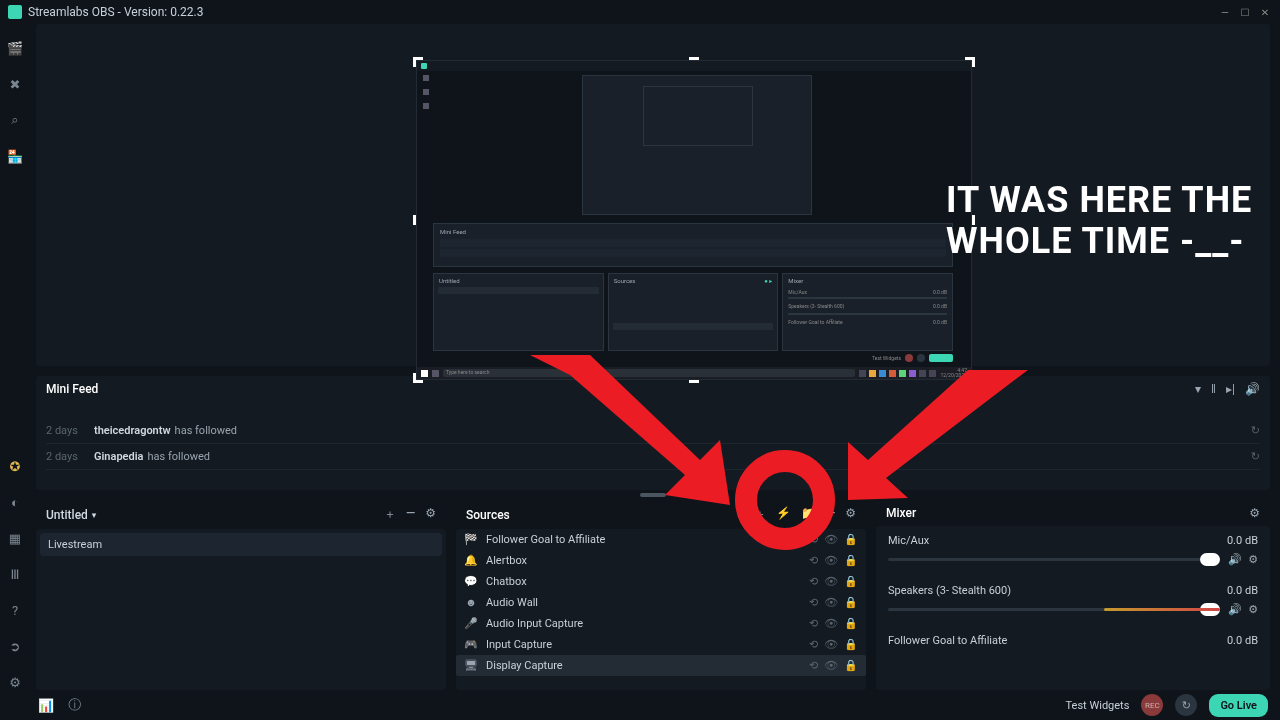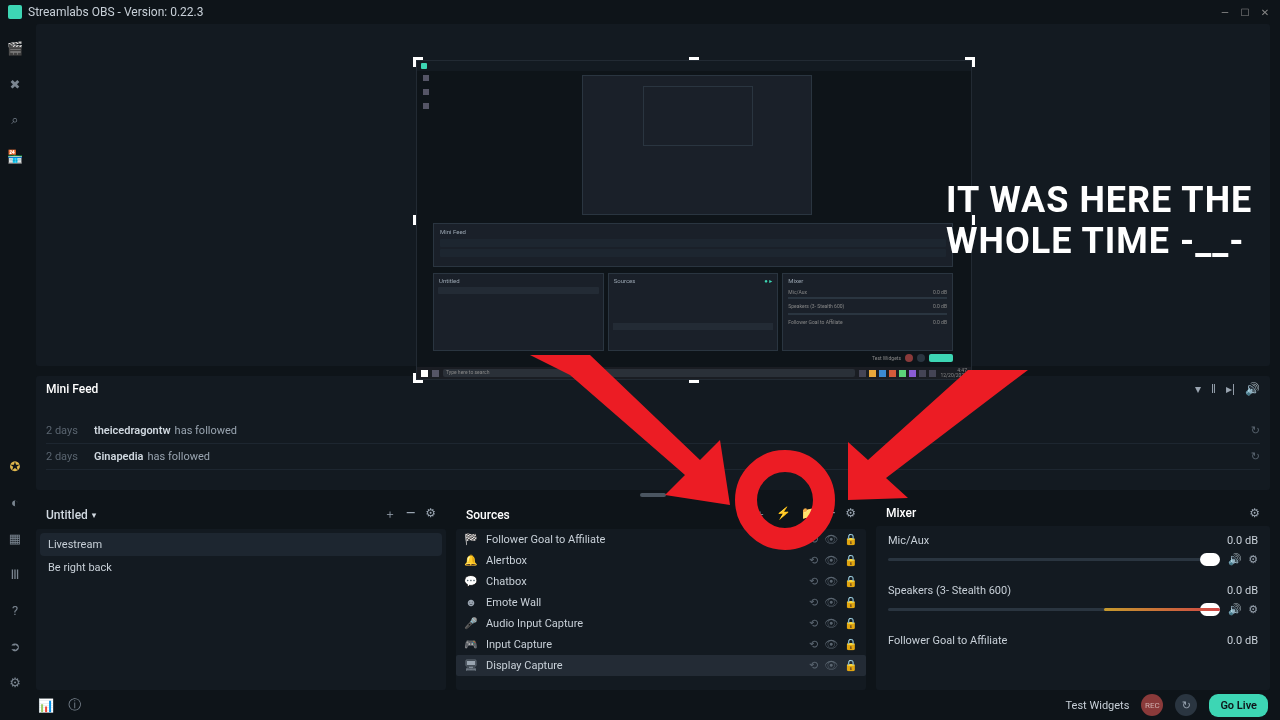--- a/index.html
+++ b/index.html
@@ -266,21 +266,20 @@
             <span style="font-size:9px">▾</span>
           </span>
           <div class="panel-actions">
             <span class="ico">＋</span>
             <span class="ico">—</span>
             <span class="ico">⚙</span>
           </div>
         </div>
         <div class="scene-list" id="scene-list">
             <div class="scene-item selected">Livestream</div>
-            <div class="scene-item">Be right back</div>
           </div>
       </div>
 
       <div class="panel sources-panel">
         <div class="panel-header">
           <span class="panel-title">Sources</span>
           <div class="panel-actions">
             <span class="ico">＋</span>
             <span class="ico" style="color:#3dd6b4">⚡</span>
             <span class="ico">📁</span>
@@ -311,21 +310,21 @@
               <span class="source-icon">💬</span>
     <span>Chatbox</span>
     <span class="source-actions">
       <span>⟲</span>
       <span>👁</span>
       <span>🔒</span>
     </span>
             </div>
             <div class="source-item">
               <span class="source-icon">☻</span>
-    <span>Emote Wall</span>
+    <span>Audio Wall</span>
     <span class="source-actions">
       <span>⟲</span>
       <span>👁</span>
       <span>🔒</span>
     </span>
             </div>
             <div class="source-item">
               <span class="source-icon">🎤</span>
     <span>Audio Input Capture</span>
     <span class="source-actions">

